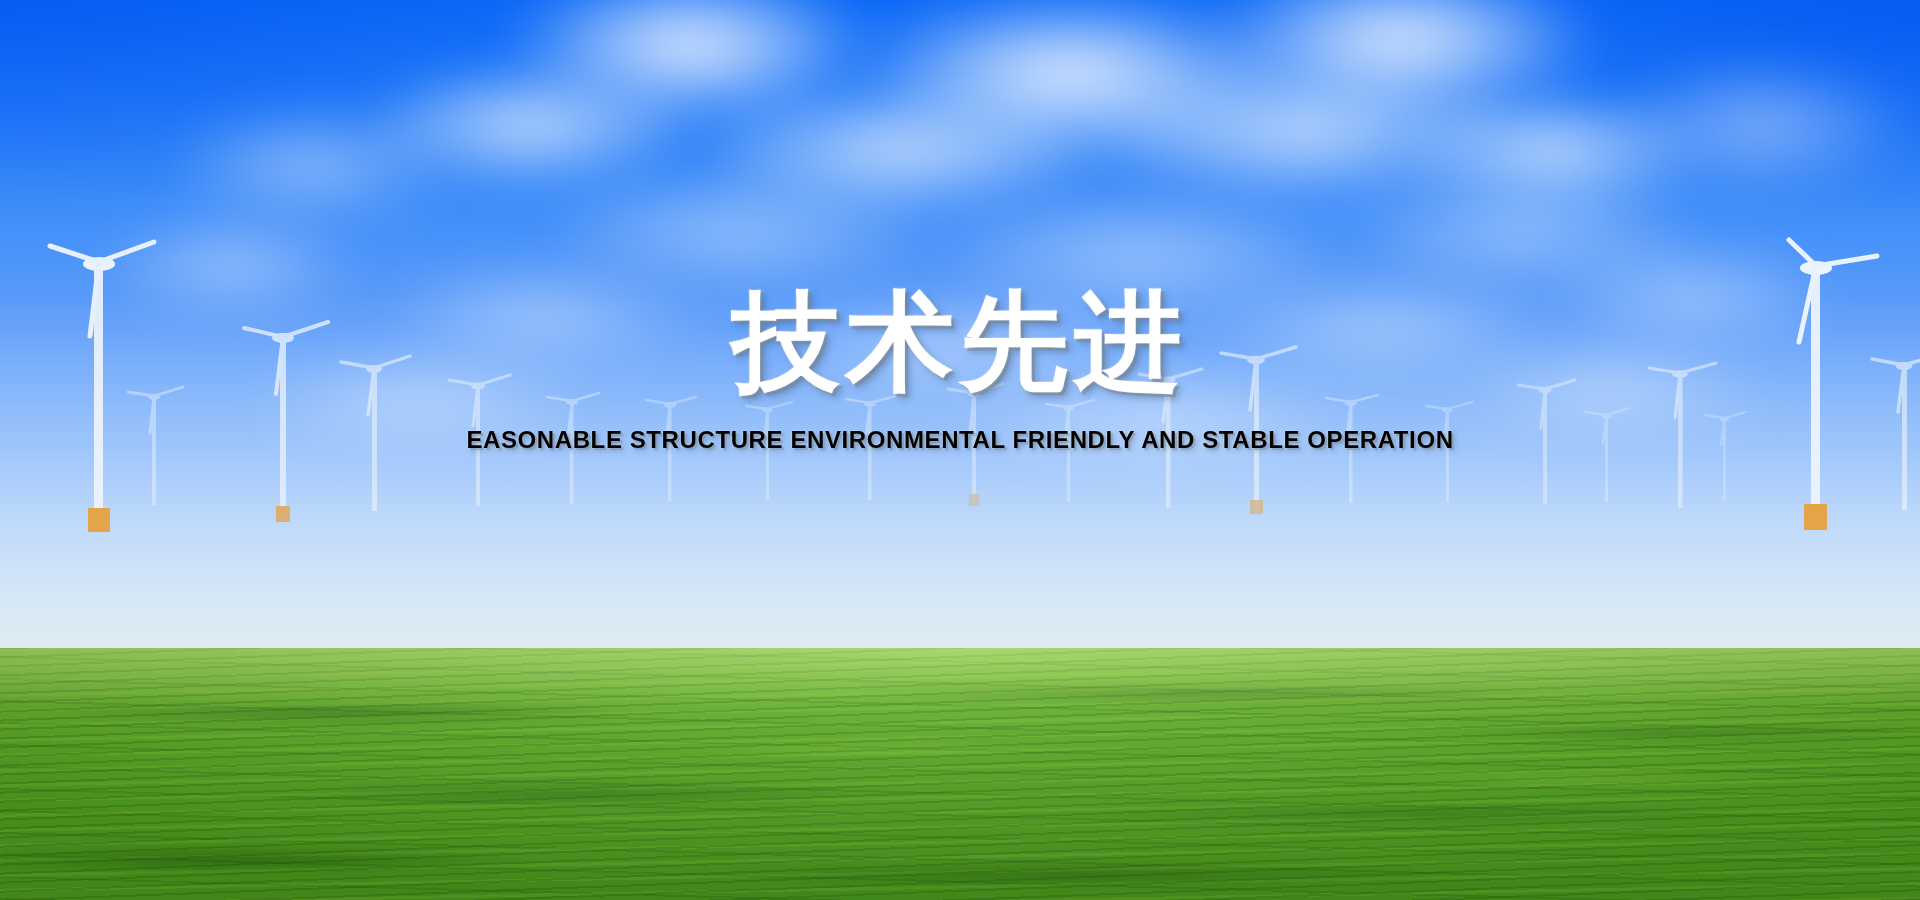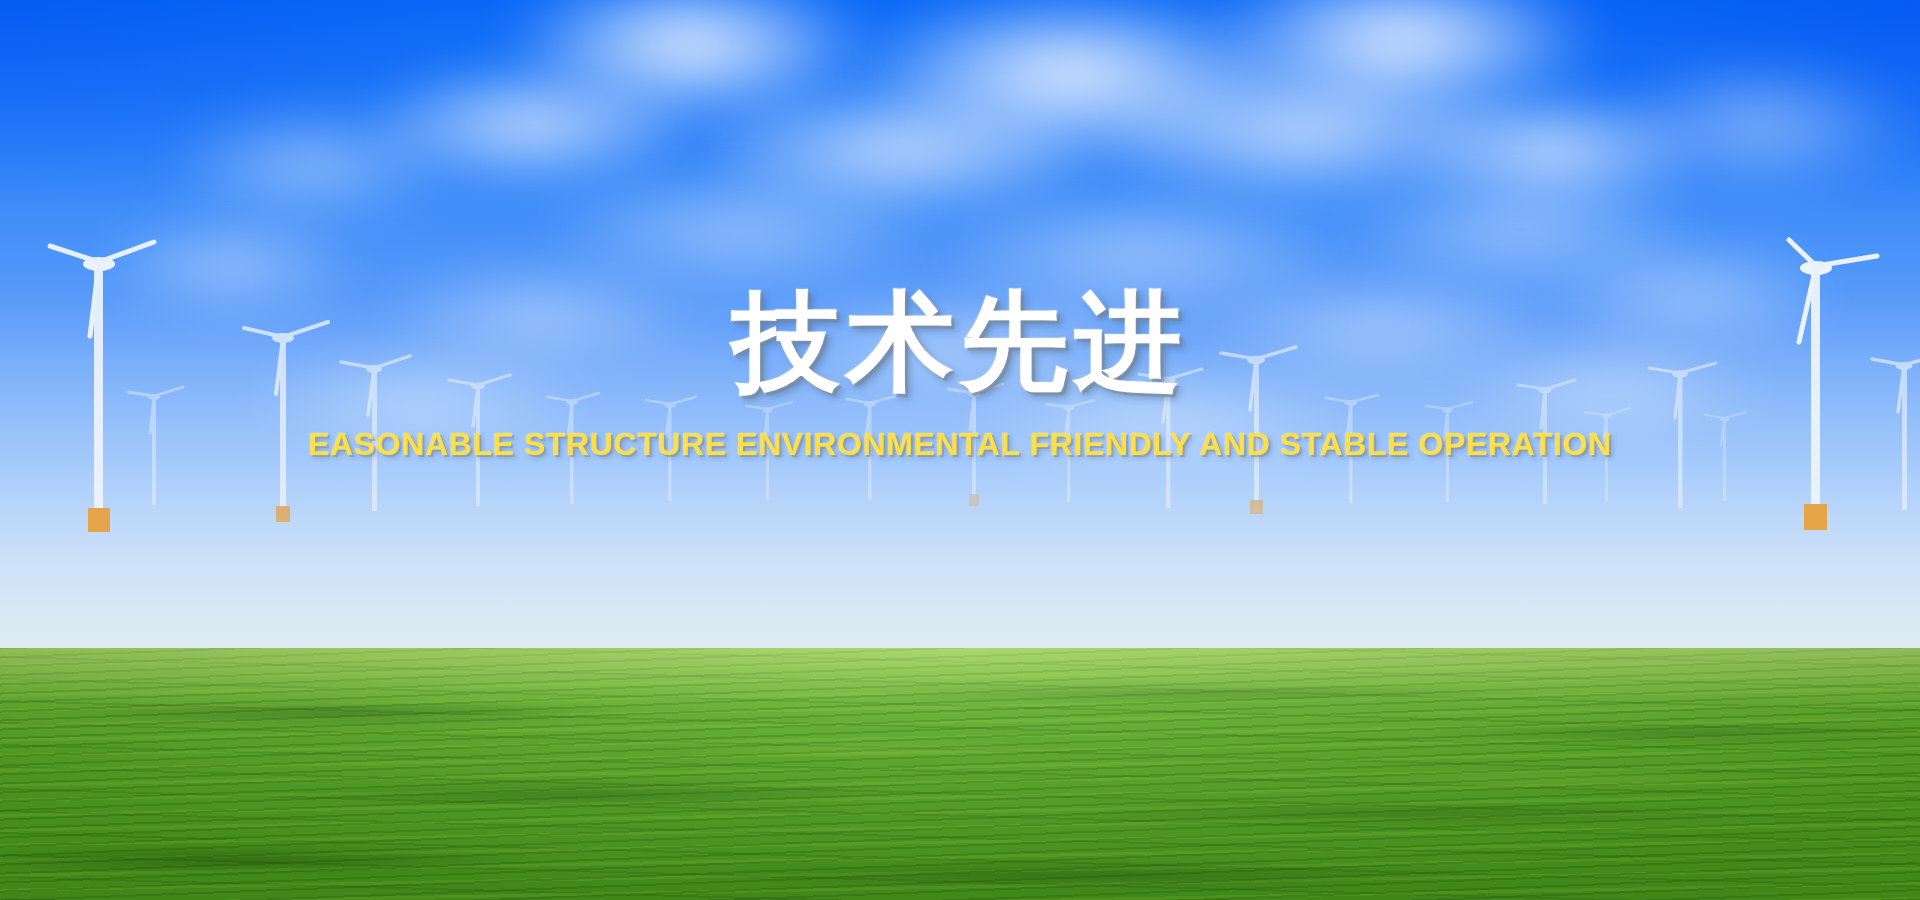--- a/index.html
+++ b/index.html
@@ -166,24 +166,24 @@
     color:#ffffff;
     letter-spacing:3px;
     text-shadow:
        2px 2px 0 rgba(125,140,155,0.55),
        4px 4px 6px rgba(70,90,115,0.38),
        0 0 2px rgba(255,255,255,0.8);
   }
 
   .engline {
     margin-top:32px;
-    font-size:32px;
+    font-size:24px;
     line-height:1;
     font-weight:bold;
-    color:#fde047;
+    color:#000000;
     letter-spacing:0.6px;
     text-shadow:
        2px 2px 0 rgba(125,140,155,0.50),
        3px 3px 5px rgba(70,90,115,0.35),
        0 0 2px rgba(255,255,255,0.75);
     white-space:nowrap;
   }
 </style>
 </head>
 <body>

